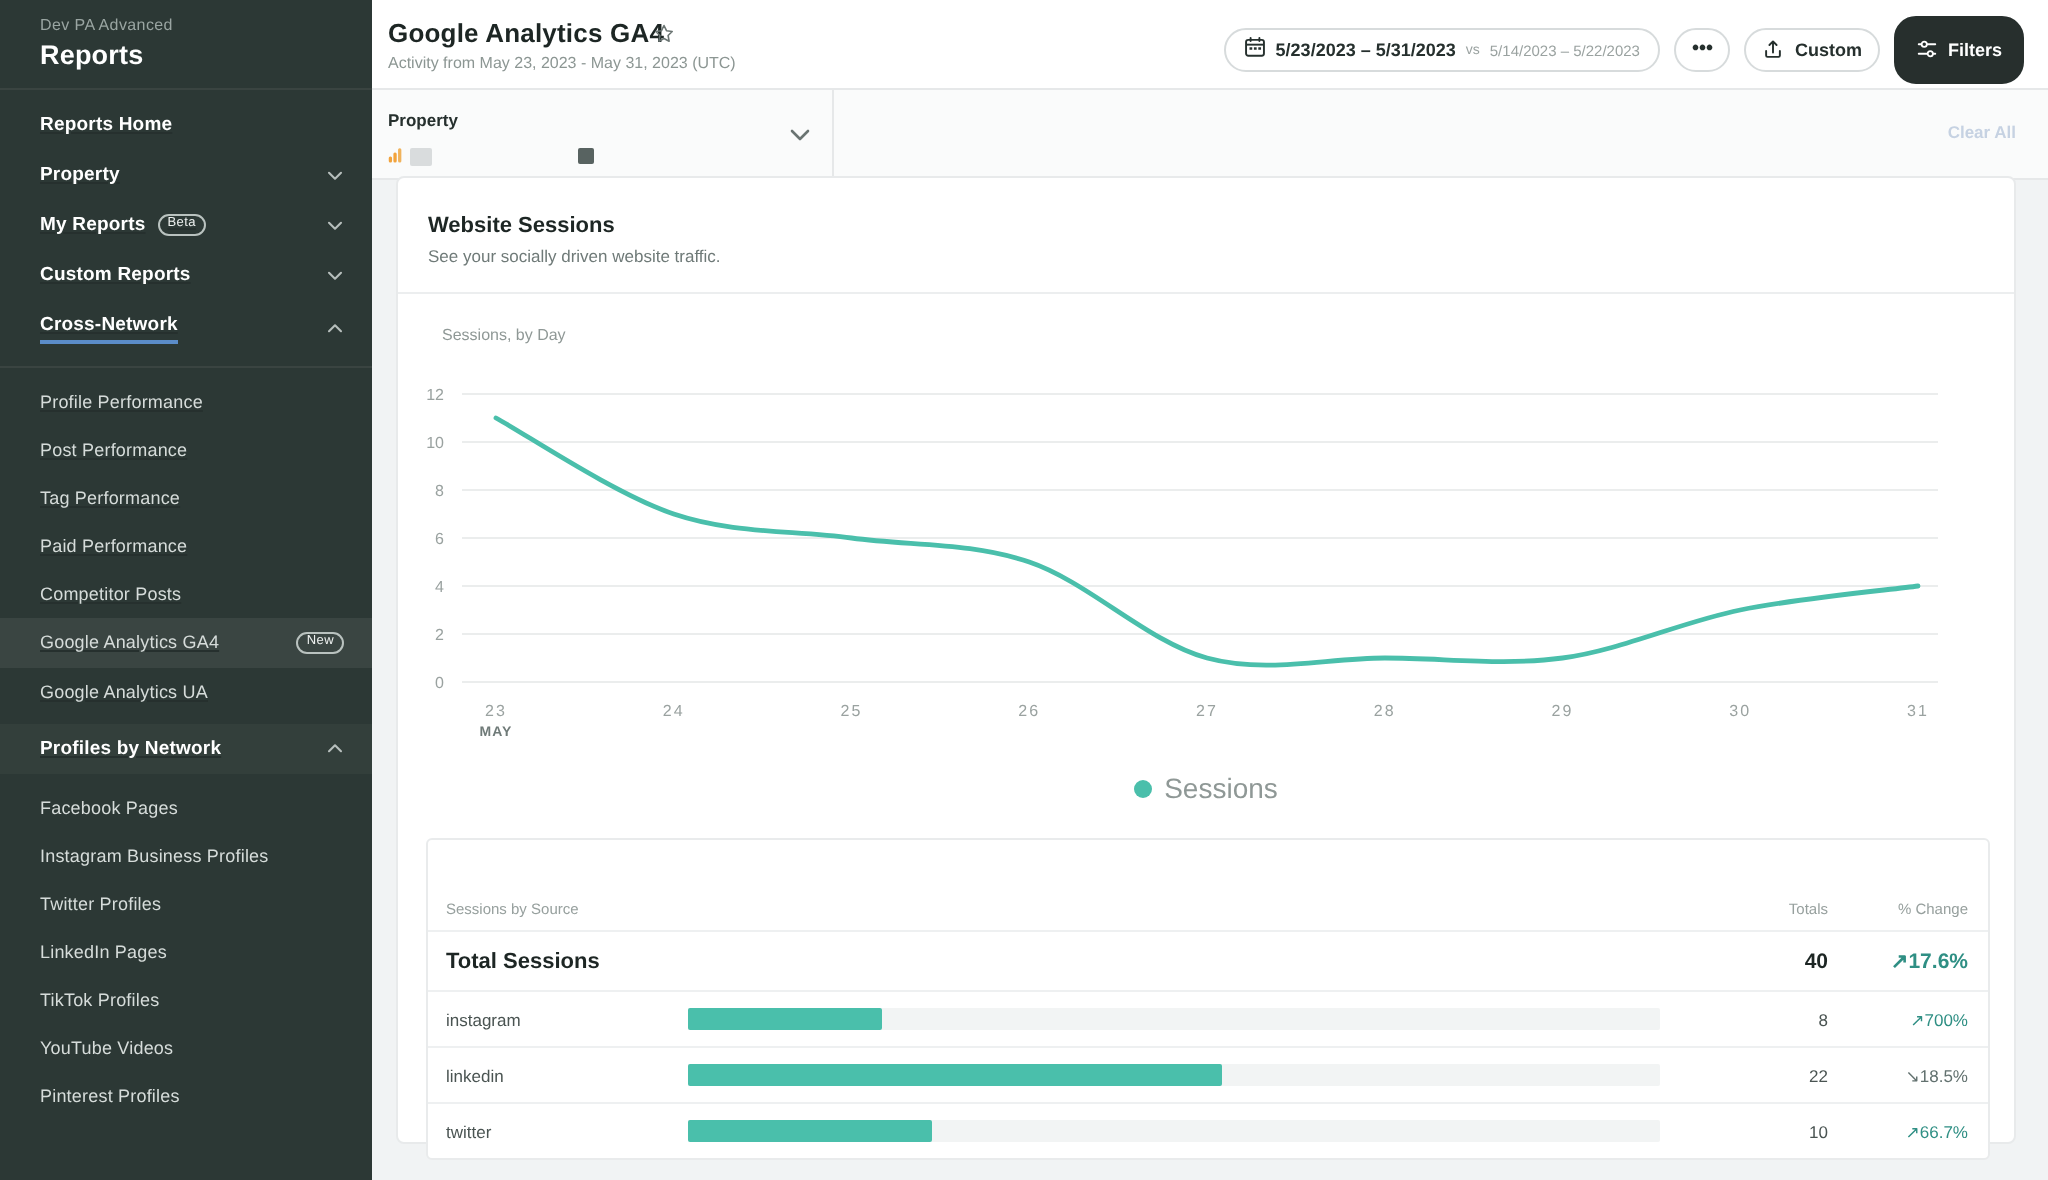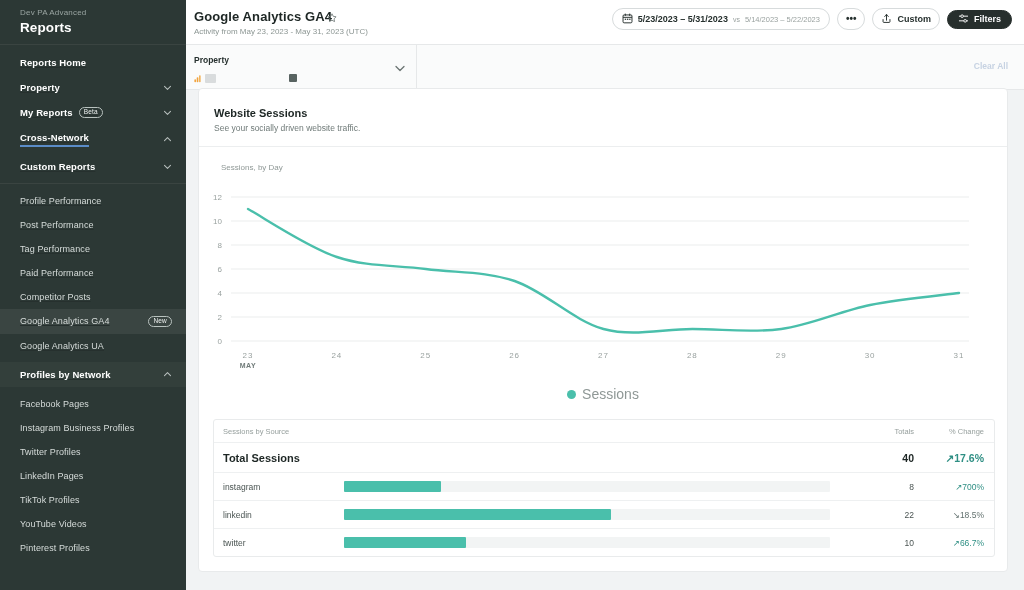--- a/index.html
+++ b/index.html
@@ -52,21 +52,21 @@
   .pill .date-main { font-size:9px; font-weight:bold; color:#26302e; }
   .pill .vs { font-size:7px; color:#9aa2a0; }
   .pill .date-prev { font-size:7.5px; color:#9aa2a0; }
   .icon-btn {
     display:flex; align-items:center; justify-content:center; gap:5px;
     height:22px; min-width:22px; padding:0 8px; border:1px solid #d7dbdc;
     border-radius:11px; background:#fff; cursor:pointer; font-size:9px; font-weight:bold; color:#26302e;
   }
   .btn-dark {
     display:flex; align-items:center; justify-content:center; gap:5px;
-    height:19px; padding:0 10px; border-radius:11px; background:#272f2d; color:#fff;
+    height:34px; padding:0 10px; border-radius:11px; background:#272f2d; color:#fff;
     font-size:9px; font-weight:bold; cursor:pointer; border:1px solid #272f2d;
   }
   
   #propbar { position:relative; height:45px; background:#fafbfb; border-bottom:1px solid #e6e8e9; }
   .prop-box { position:absolute; left:0px; top:0; width:231px; height:45px; border-right:1px solid #e6e8e9; }
   .prop-label { position:absolute; left:8px; top:10px; font-size:8.5px; font-weight:bold; color:#26302e;}
   .prop-vals { position:absolute; left:8px; top:24px; display:flex; align-items:center; }
   .ga-icon { display:block; }
   .redact { display:inline-block; background:#d9dcdd; border-radius:1px; }
   .redact-dark { display:inline-block; background:#586361; border-radius:1px; }
@@ -84,21 +84,21 @@
   #chart { position:absolute; left:8px; top:94px; }
   .legend { position:absolute; left:0; top:297px; width:100%; display:flex; justify-content:center; align-items:center; gap:6px;}
   .legend-dot { width:9px; height:9px; border-radius:50%; background:#4abfab; display:inline-block;}
   .legend-label { font-size:14px; color:#8f9896; }
   
   #tbl {
     position:absolute; left:14px; top:330px; width:782px;
     border:1px solid #e9ebec; border-radius:3px; overflow:hidden; background:#fff;
   }
   .trow { display:flex; align-items:center; height:28px; border-top:1px solid #eef0f1; }
-  .trow.head { height:22px; border-top:none; }
+  .trow.head { height:22px; border-top:none;margin-top:23px; }
   .c-label { width:130px; padding-left:9px; font-size:8.5px; color:#4a5452; }
   .c-bar { flex:1; padding-right:14px; }
   .c-total { width:70px; text-align:right; font-size:8.5px; color:#4a5452; }
   .c-change { width:80px; text-align:right; padding-right:10px; font-size:8.5px; }
   .trow.head .c-label, .trow.head .c-total, .trow.head .c-change { font-size:7.5px; color:#97a09e; }
   .trow.total { height:30px; }
   .trow.total .c-label { font-size:11px; font-weight:bold; color:#1d2624;}
   .trow.total .c-total { font-size:10.5px; font-weight:bold; color:#1d2624;}
   .trow.total .c-change { font-size:10.5px; font-weight:bold; }
   .bar-track { position:relative; height:11px; background:#f2f4f4; border-radius:1px; }
@@ -136,37 +136,37 @@
       <div class="labelwrap">
         <span class="sb-label">My Reports</span>
         <span class="badge">Beta</span>
       </div>
       <span class="chev">
           <svg viewBox="0 0 12 12" width="9" height="9">
             <path d="M2 4.5 L6 8.5 L10 4.5" fill="none" stroke="#cfd6d4" stroke-width="1.4" stroke-linecap="round" stroke-linejoin="round"></path>
           </svg>
         </span>
     </div>
+    <div class="sb-row head">
+      <div class="labelwrap">
+          <span class="sb-label">Custom Reports</span>
+        </div>
+      <span class="chev">
+          <svg viewBox="0 0 12 12" width="9" height="9">
+            <path d="M2 4.5 L6 8.5 L10 4.5" fill="none" stroke="#cfd6d4" stroke-width="1.4" stroke-linecap="round" stroke-linejoin="round"></path>
+          </svg>
+        </span>
+    </div>
     <div class="sb-row head active-head">
       <div class="labelwrap">
           <span class="sb-label">Cross-Network</span>
         </div>
       <span class="chev">
           <svg viewBox="0 0 12 12" width="9" height="9">
             <path d="M2 7.5 L6 3.5 L10 7.5" fill="none" stroke="#cfd6d4" stroke-width="1.4" stroke-linecap="round" stroke-linejoin="round"></path>
-          </svg>
-        </span>
-    </div>
-    <div class="sb-row head">
-      <div class="labelwrap">
-          <span class="sb-label">Custom Reports</span>
-        </div>
-      <span class="chev">
-          <svg viewBox="0 0 12 12" width="9" height="9">
-            <path d="M2 4.5 L6 8.5 L10 4.5" fill="none" stroke="#cfd6d4" stroke-width="1.4" stroke-linecap="round" stroke-linejoin="round"></path>
           </svg>
         </span>
     </div>
   </div>
 
   <div class="sb-divider"></div>
   <div class="sb-group" id="cross-network-items">
       <div class="sb-row item">
         <div class="labelwrap">
           <span class="sb-label">Profile Performance</span>

